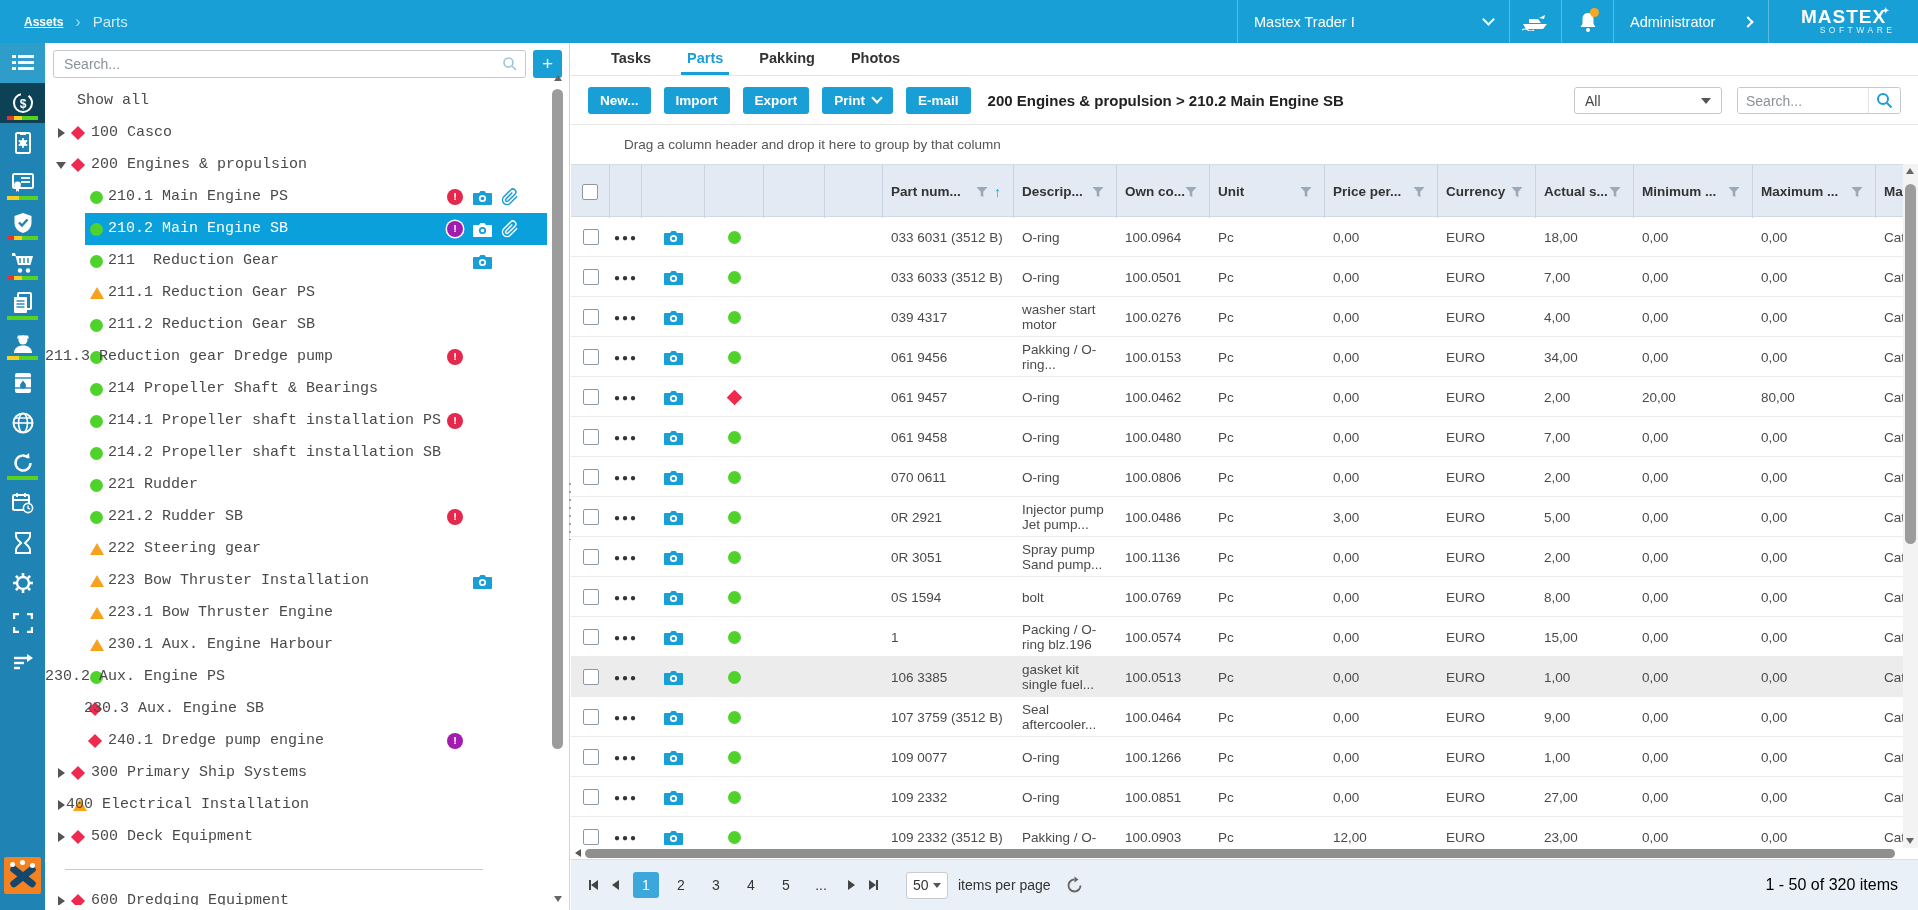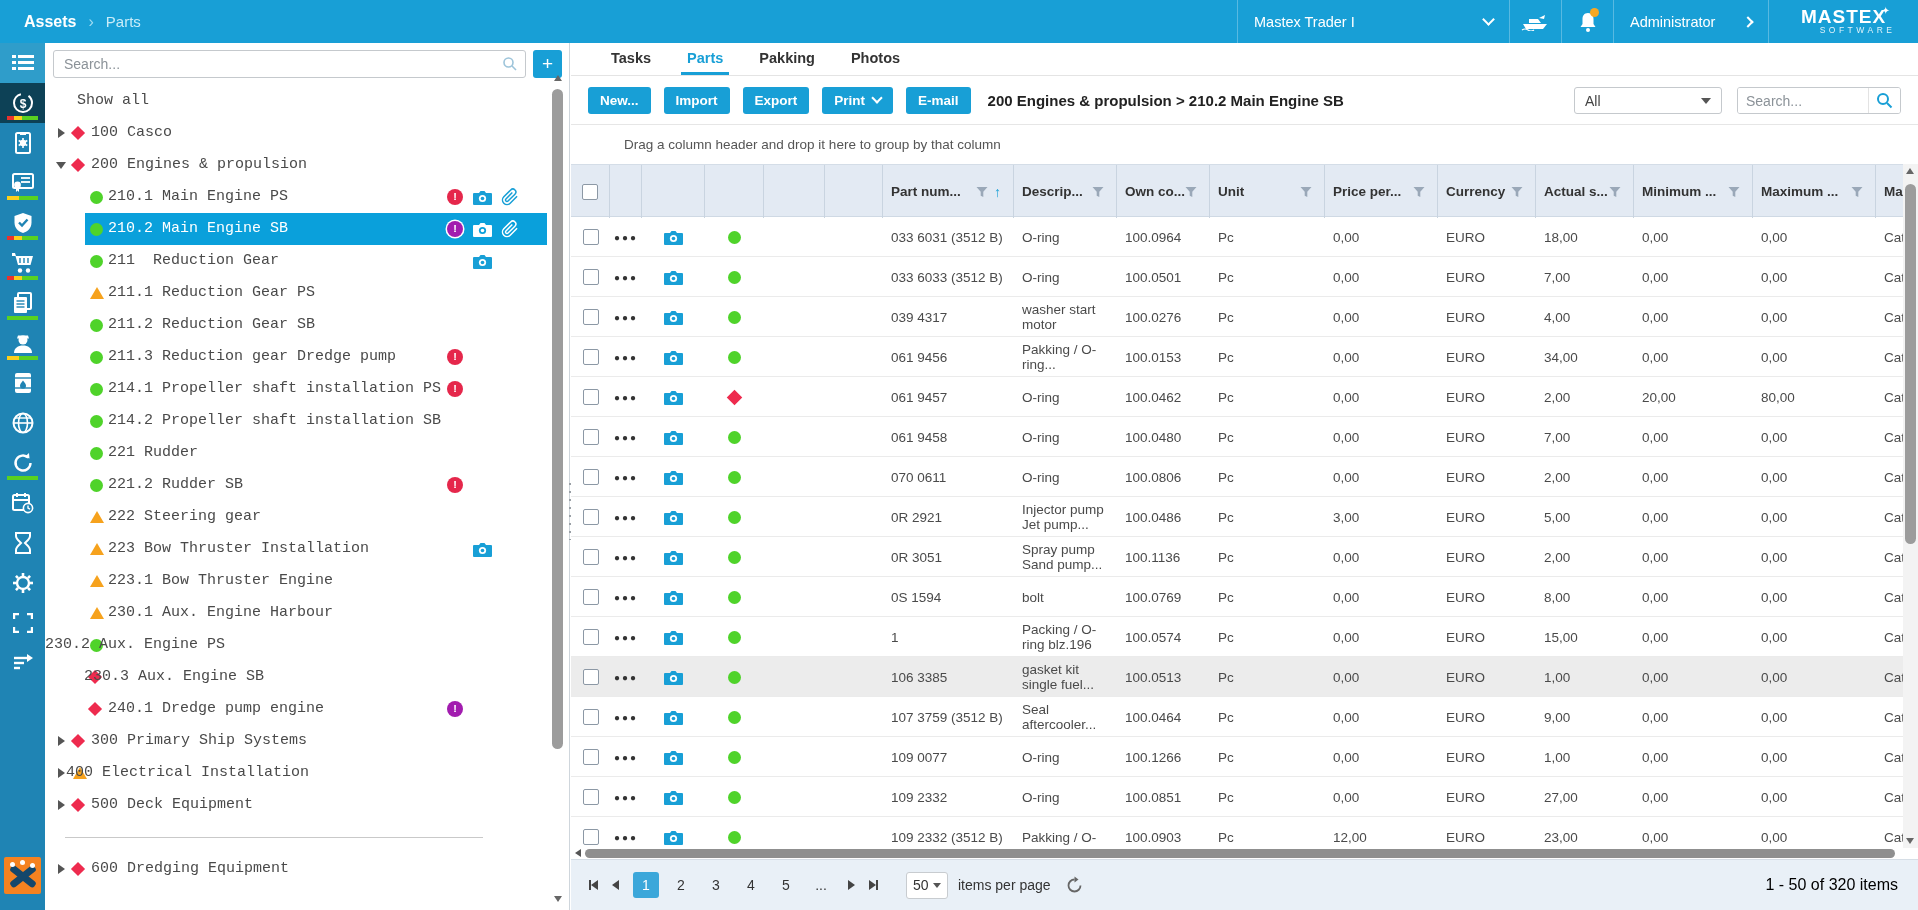--- a/index.html
+++ b/index.html
@@ -3,21 +3,21 @@
 <meta charset="utf-8">
 <style>
   * { margin:0; padding:0; box-sizing:border-box; }
   html,body { width:1918px; height:910px; overflow:hidden; background:#fff;
               font-family:"Liberation Sans", sans-serif; }
   body { position:relative; color:#444; }
 
   
   .topbar { position:absolute; left:0; top:0; width:1918px; height:43px; background:#189fd6; z-index:30; }
   .crumb { position:absolute; left:24px; top:0; height:43px; display:flex; align-items:center; gap:12px; }
-  .crumb-root { color:#fff; font-weight:bold; font-size:16px; }
+  .crumb-root { color:#fff; font-weight:bold; font-size:12px;text-decoration:underline; }
   .crumb-sep  { color:#9fdcf2; font-size:16px; }
   .crumb-cur  { color:#c9ecf8; font-size:15px; }
   .top-right { position:absolute; right:0; top:0; height:43px; display:flex; align-items:stretch; }
   .top-right > div { display:flex; align-items:center; border-left:1px solid rgba(255,255,255,.28); }
   .vessel { width:272px; padding:0 16px; color:#fff; font-size:14.5px; justify-content:space-between; cursor:pointer; }
   .chev-down { width:9px; height:9px; border-right:2px solid #fff; border-bottom:2px solid #fff; transform:rotate(45deg); margin-top:-5px; }
   .top-ic { width:52px; justify-content:center; cursor:pointer; position:relative; }
   .bell-dot { position:absolute; top:8px; right:14px; width:9px; height:9px; border-radius:50%; background:#f7a823; }
   .user { width:155px; padding:0 16px; color:#fff; font-size:14.5px; justify-content:space-between; cursor:pointer; }
   .chev-right { width:8px; height:8px; border-right:2px solid #fff; border-top:2px solid #fff; transform:rotate(45deg); }
@@ -428,21 +428,22 @@
           </svg></span><span class="badge" style="left:456px;top:7px"><svg width="18" height="18" viewBox="0 0 24 24" style="transform:rotate(0deg)">
             <path d="M21.44 11.05l-9.19 9.19a6 6 0 0 1-8.49-8.49l9.19-9.19a4 4 0 0 1 5.66 5.66l-9.2 9.19a2 2 0 0 1-2.83-2.83l8.49-8.48" stroke="#fff" stroke-width="2" fill="none"></path>
           </svg></span></div>
       <div class="tree-row"><span class="shape sh-circle" style="left:45px"></span><span class="lbl" style="margin-left:63px">211  Reduction Gear</span><span class="badge" style="left:428px;top:9px"><svg width="19" height="15" viewBox="0 0 19 15">
             <path d="M1 3 h5 l1.5-2 h4 L13 3 h5 a1 1 0 0 1 1 1 v10 a1 1 0 0 1 -1 1 H1 a1 1 0 0 1 -1-1 V4 a1 1 0 0 1 1-1 Z" fill="#189fd6"></path>
             <circle cx="9.5" cy="8.5" r="3.6" fill="#fff"></circle>
             <circle cx="9.5" cy="8.5" r="1.8" fill="#189fd6"></circle>
           </svg></span></div>
       <div class="tree-row"><span class="shape sh-triangle" style="left:45px"></span><span class="lbl" style="margin-left:63px">211.1 Reduction Gear PS</span></div>
       <div class="tree-row"><span class="shape sh-circle" style="left:45px"></span><span class="lbl" style="margin-left:63px">211.2 Reduction Gear SB</span></div>
-      <div class="tree-row"><span class="shape sh-circle" style="left:45px"></span><span class="lbl" style="margin-left:63px">211.3 Reduction gear Dredge pump</span><span class="badge excl red" style="left:402px">!</span></div>
+      <div class="tree-row"><span class="shape sh-circle" style="left:45px"></span><span class="lbl" style="">211.3 Reduction gear Dredge pump</span><span class="badge excl red" style="left:402px">!</span></div>
+      <div class="tree-row"><span class="shape sh-circle" style="left:45px"></span><span class="lbl" style="margin-left:63px">214 Propeller Shaft &amp; Bearings</span></div>
       <div class="tree-row"><span class="shape sh-circle" style="left:45px"></span><span class="lbl" style="margin-left:63px">214.1 Propeller shaft installation PS</span><span class="badge excl red" style="left:402px">!</span></div>
       <div class="tree-row"><span class="shape sh-circle" style="left:45px"></span><span class="lbl" style="margin-left:63px">214.2 Propeller shaft installation SB</span></div>
       <div class="tree-row"><span class="shape sh-circle" style="left:45px"></span><span class="lbl" style="margin-left:63px">221 Rudder</span></div>
       <div class="tree-row"><span class="shape sh-circle" style="left:45px"></span><span class="lbl" style="margin-left:63px">221.2 Rudder SB</span><span class="badge excl red" style="left:402px">!</span></div>
       <div class="tree-row"><span class="shape sh-triangle" style="left:45px"></span><span class="lbl" style="margin-left:63px">222 Steering gear</span></div>
       <div class="tree-row"><span class="shape sh-triangle" style="left:45px"></span><span class="lbl" style="margin-left:63px">223 Bow Thruster Installation</span><span class="badge" style="left:428px;top:9px"><svg width="19" height="15" viewBox="0 0 19 15">
             <path d="M1 3 h5 l1.5-2 h4 L13 3 h5 a1 1 0 0 1 1 1 v10 a1 1 0 0 1 -1 1 H1 a1 1 0 0 1 -1-1 V4 a1 1 0 0 1 1-1 Z" fill="#189fd6"></path>
             <circle cx="9.5" cy="8.5" r="3.6" fill="#fff"></circle>
             <circle cx="9.5" cy="8.5" r="1.8" fill="#189fd6"></circle>
           </svg></span></div>

